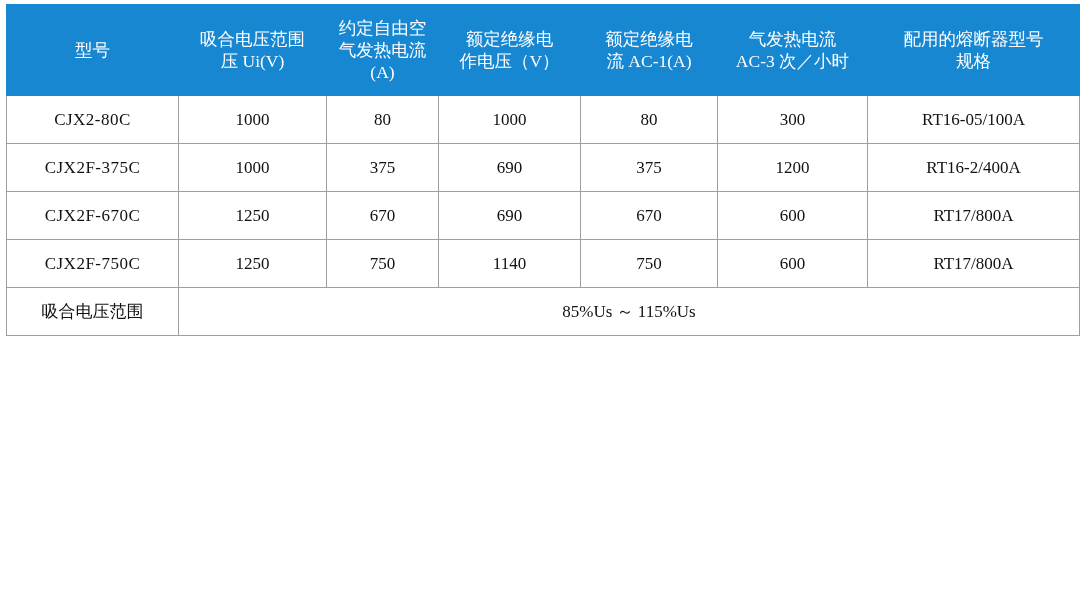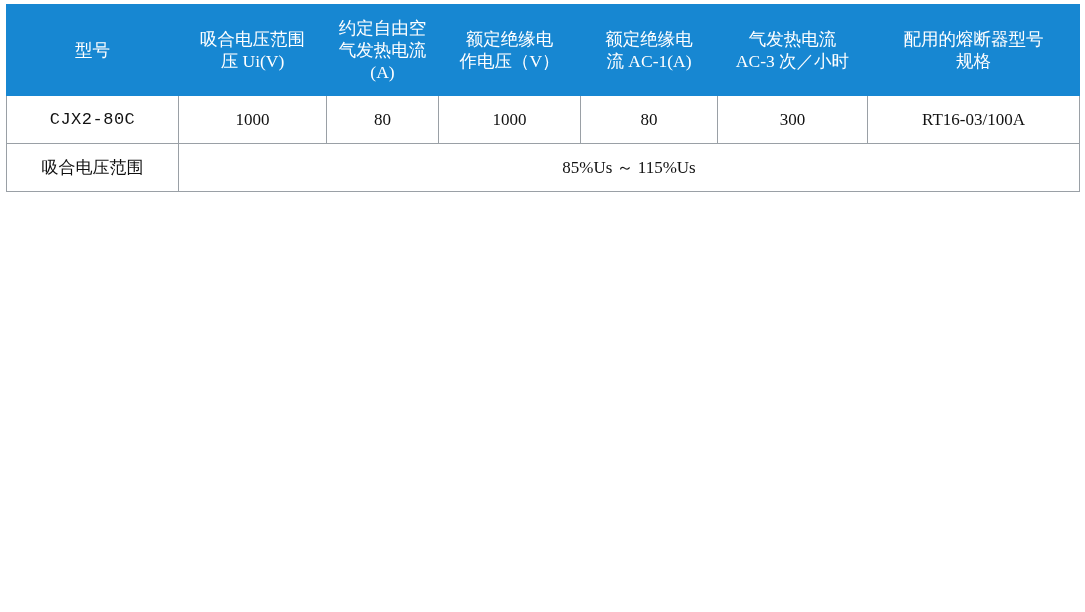--- a/index.html
+++ b/index.html
@@ -52,21 +52,20 @@
     height: 43px;
   }
   td.label-cell {
     font-size: 17px;
   }
   td.wide-note {
     font-size: 17px;
   }
   .model-cell {
     letter-spacing: 0.5px;
-    font-family: Liberation Mono, monospace;
   }
 </style>
 </head>
 <body>
 
 <table id="spec-table">
   <colgroup>
     <col class="c0">
       <col class="c1">
       <col class="c2">
@@ -108,21 +107,48 @@
     </tr>
   </thead>
   <tbody>
     <tr>
       <td class="model-cell">CJX2-80C</td>
       <td>1000</td>
       <td>80</td>
       <td>1000</td>
       <td>80</td>
       <td>300</td>
-      <td>RT16-03/100A</td>
+      <td>RT16-05/100A</td>
+    </tr>
+    <tr>
+      <td class="model-cell">CJX2F-375C</td>
+      <td>1000</td>
+      <td>375</td>
+      <td>690</td>
+      <td>375</td>
+      <td>1200</td>
+      <td>RT16-2/400A</td>
+    </tr>
+    <tr>
+      <td class="model-cell">CJX2F-670C</td>
+      <td>1250</td>
+      <td>670</td>
+      <td>690</td>
+      <td>670</td>
+      <td>600</td>
+      <td>RT17/800A</td>
+    </tr>
+    <tr>
+      <td class="model-cell">CJX2F-750C</td>
+      <td>1250</td>
+      <td>750</td>
+      <td>1140</td>
+      <td>750</td>
+      <td>600</td>
+      <td>RT17/800A</td>
     </tr>
     <tr class="note-row">
       <td class="label-cell">吸合电压范围</td>
       <td class="wide-note" colspan="6">85%Us ～ 115%Us</td>
     </tr>
 
   </tbody>
 </table>
 
 </body></html>

